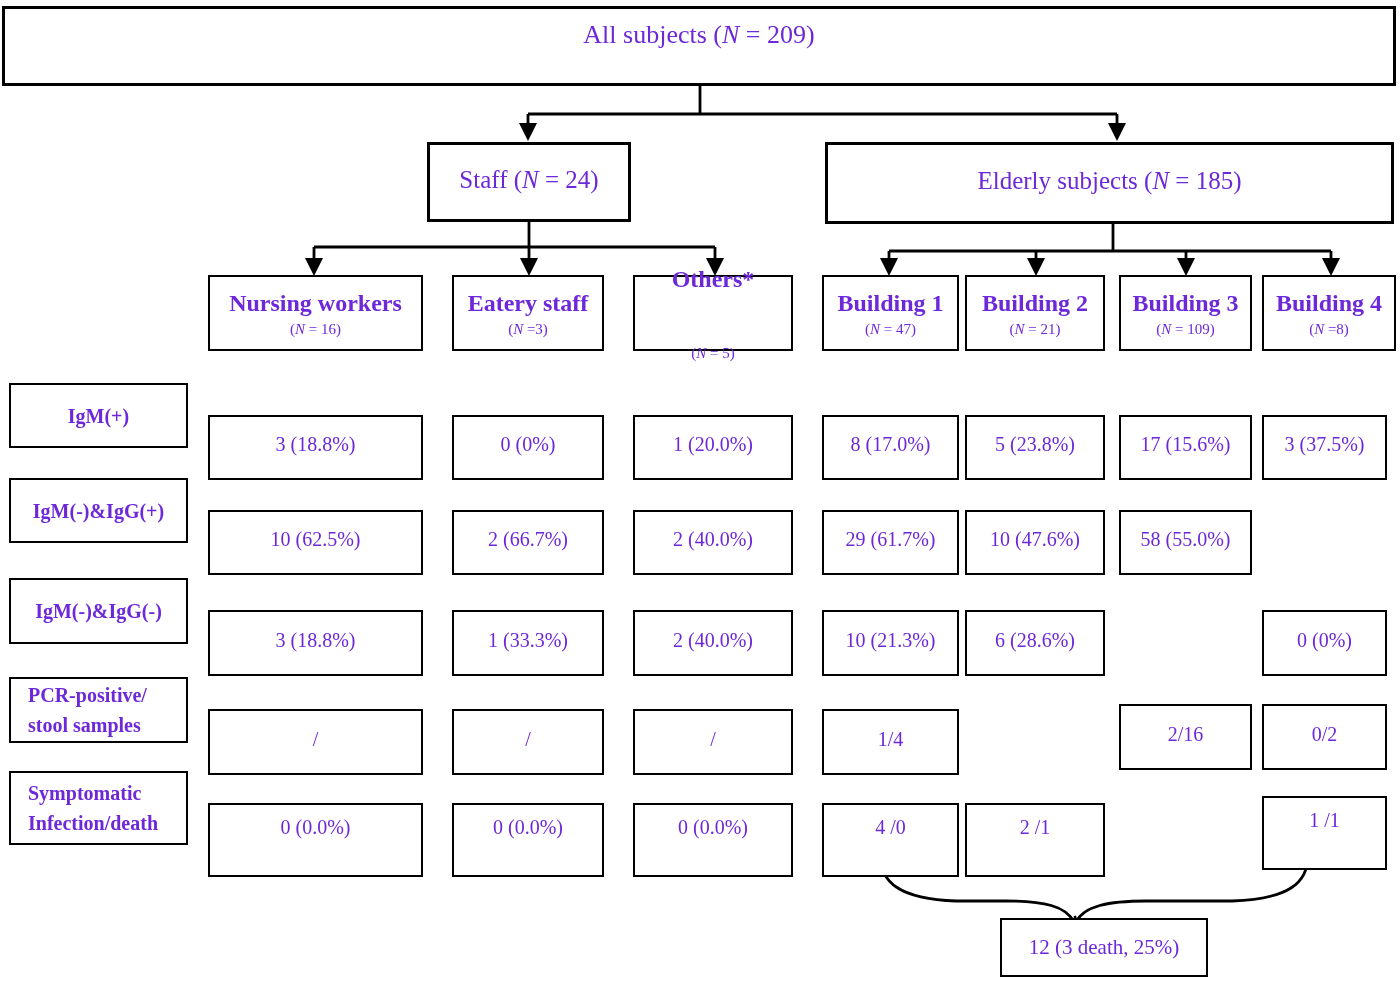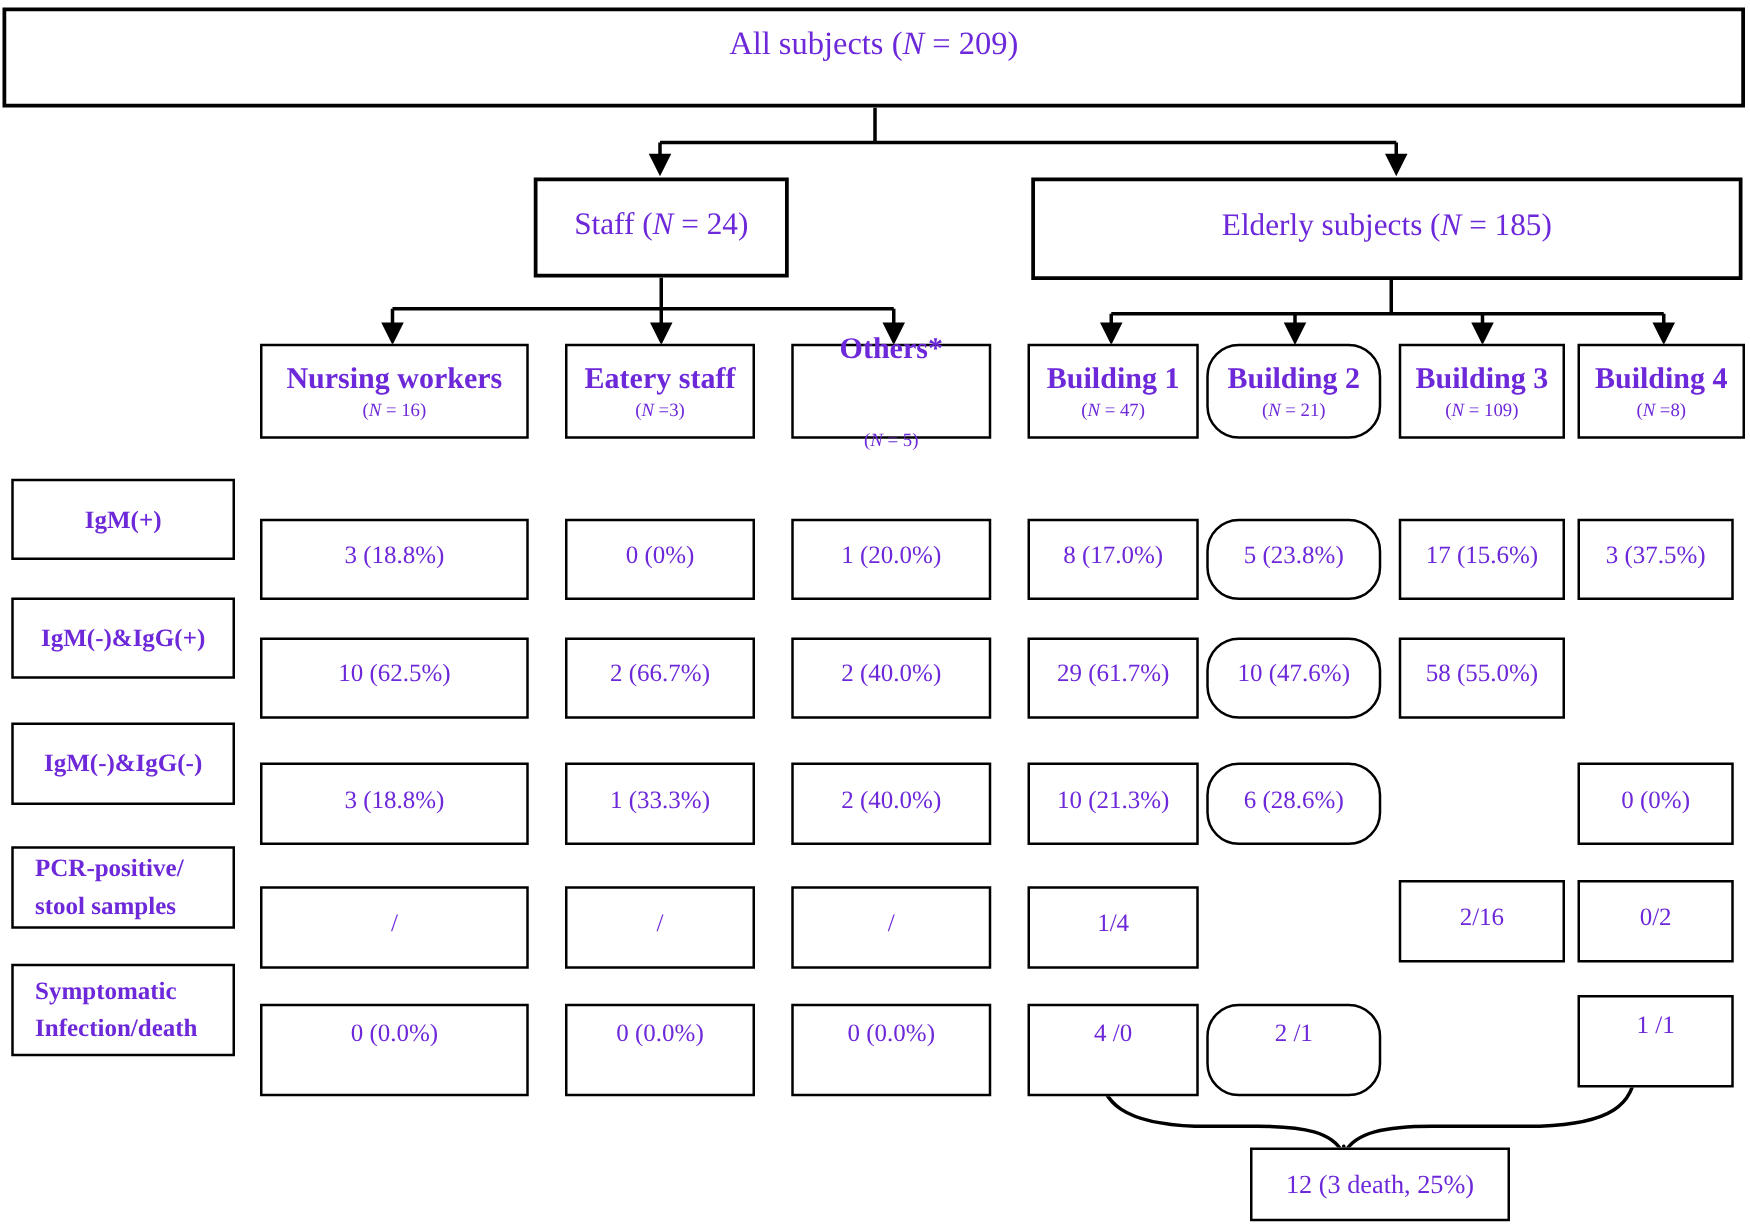--- a/index.html
+++ b/index.html
@@ -30,21 +30,21 @@
   .nvar{font-style:italic;}
   
   .hdr{top:275px;height:76px;flex-direction:column;line-height:1.35;}
   .g-title{font-weight:bold;font-size:24px;}
   .g-n{font-size:15px;}
   
   .c1{left:208px;width:215px;}
   .c2{left:452px;width:152px;}
   .c3{left:633px;width:160px;gap:48px;}
   .c4{left:822px;width:137px;}
-  .c5{left:965px;width:140px;border-radius:26px;}
+  .c5{left:965px;width:140px;}
   .c6{left:1119px;width:133px;}
   .c7{left:1262px;width:125px;}
   .hdr.c7{width:134px;}
   
   .r1{top:383px;height:65px;}
   .r2{top:478px;height:65px;}
   .r3{top:578px;height:66px;}
   .r4{top:677px;height:66px;}
   .r5{top:771px;height:74px;}
   

